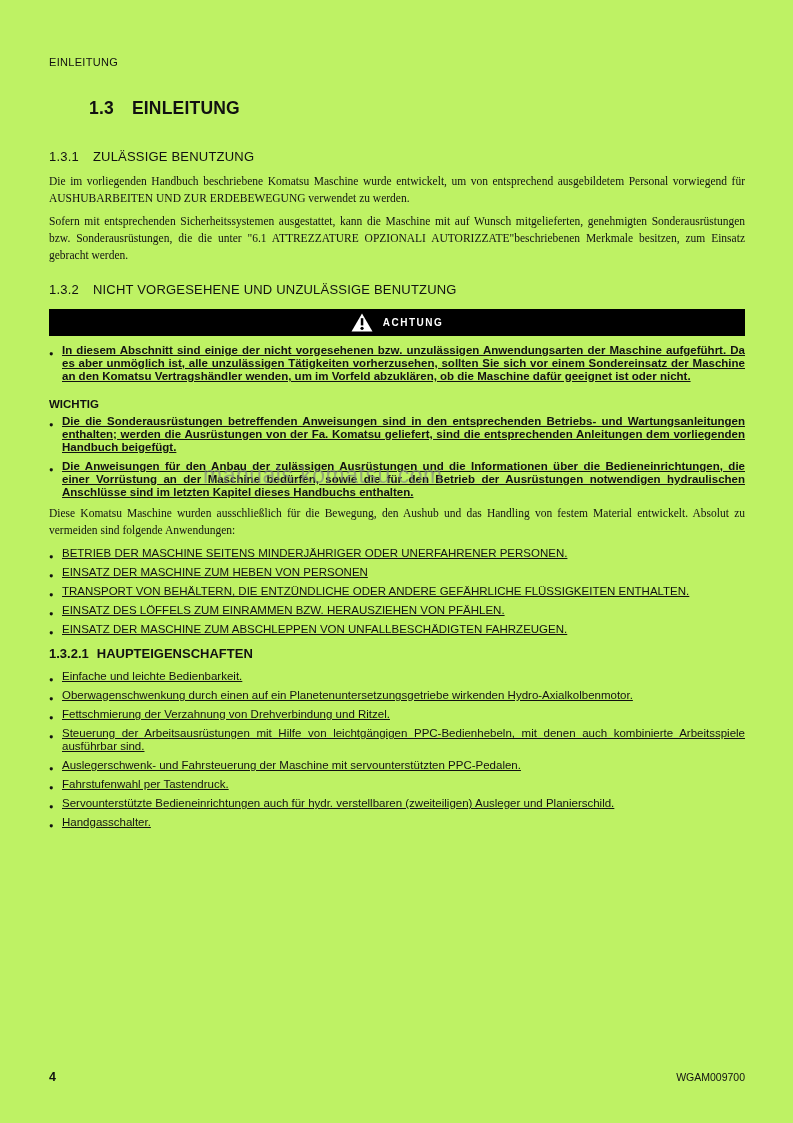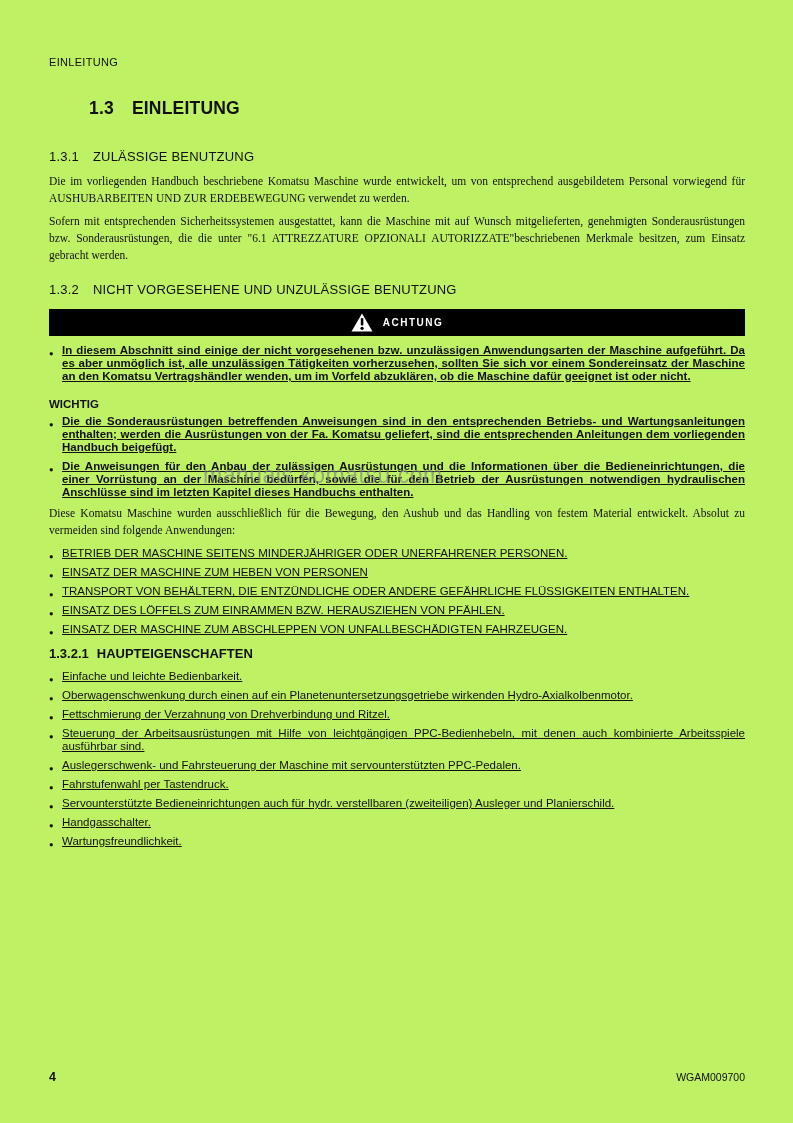--- a/index.html
+++ b/index.html
@@ -190,21 +190,20 @@
       </h3>
       <ul class="blist features-list">
         <li>Einfache und leichte Bedienbarkeit.</li>
         <li>Oberwagenschwenkung durch einen auf ein Planetenuntersetzungsgetriebe wirkenden Hydro-Axialkolbenmotor.</li>
         <li>Fettschmierung der Verzahnung von Drehverbindung und Ritzel.</li>
         <li>Steuerung der Arbeitsausrüstungen mit Hilfe von leichtgängigen PPC-Bedienhebeln, mit denen auch kombinierte Arbeitsspiele ausführbar sind.</li>
         <li>Auslegerschwenk- und Fahrsteuerung der Maschine mit servounterstützten PPC-Pedalen.</li>
         <li>Fahrstufenwahl per Tastendruck.</li>
         <li>Servounterstützte Bedieneinrichtungen auch für hydr. verstellbaren (zweiteiligen) Ausleger und Planierschild.</li>
         <li>Handgasschalter.</li>
-        <li>Wartungsfreundlichkeit.</li>
       </ul>
     </section>
 
   </div>
 
   <div class="watermark">manuals.komatsu.com</div>
 
   <div class="footer">
     <span class="page-num">4</span>
     <span class="doc-code">WGAM009700</span>

